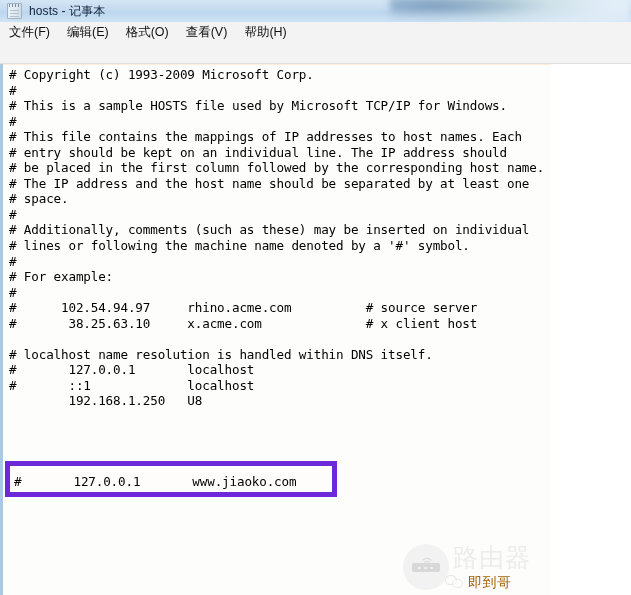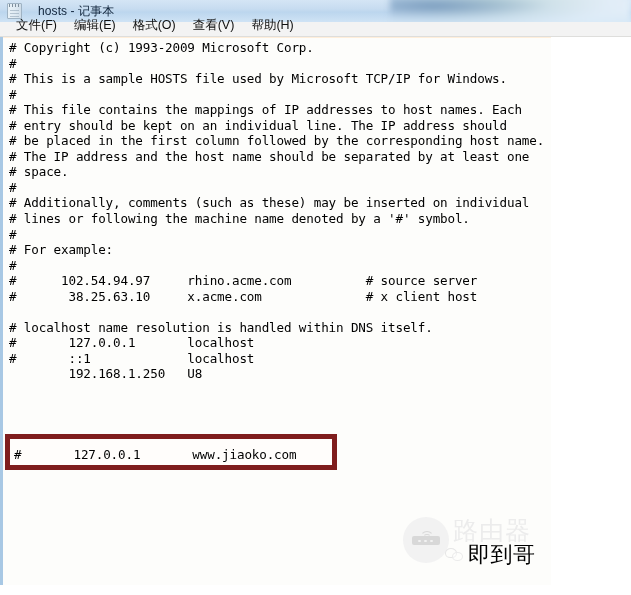--- a/index.html
+++ b/index.html
@@ -41,21 +41,21 @@
     filter: blur(3px);
     pointer-events: none;
   }
   .title-left {
     position: absolute;
     left: 7px;
     top: 0;
     height: 22px;
     display: flex;
     align-items: center;
-    gap: 16px;
+    gap: 7px;
     z-index: 3;
   }
   .np-icon {
     position: relative;
     width: 15px;
     height: 16px;
     background: linear-gradient(to right, #e9f2f8 0%, #dfeaf3 55%, #cfdde9 100%);
     border: 1px solid #9fb3c4;
     box-sizing: border-box;
     border-radius: 1px;
@@ -83,26 +83,26 @@
   .title-text {
     font-size: 12px;
     color: #10243b;
     white-space: nowrap;
     letter-spacing: 0.1px;
   }
 
   
   .menubar {
     position: relative;
-    height: 15px;
+    height: 42px;
     background: #f3f3f3;
     border-bottom: 1px solid #dededc;
     display: flex;
-    align-items: flex-end;
-    padding-left: 8px;
+    align-items: flex-start;
+    padding-left: 1px;
     box-sizing: border-box;
   }
   .menu-item {
     font-size: 12.5px;
     color: #101010;
     padding: 2px 9px 2px 8px;
     white-space: nowrap;
     cursor: default;
   }
 
@@ -136,21 +136,21 @@
     z-index: 1;
   }
 
   
   .redbox {
     position: absolute;
     left: 2px;
     top: 397px;
     width: 332px;
     height: 36px;
-    border: 5px solid #7f1d1d;
+    border: 5px solid #6d28d9;
     box-sizing: border-box;
     background: transparent;
     z-index: 2;
     pointer-events: none;
   }
   .redbox::before {
     content: "";
     position: absolute;
     left: 0; right: 0; top: 0; bottom: 0;
     background: #fffdfb;
@@ -270,23 +270,23 @@
     content: "";
     position: absolute;
     left: 7px; top: 5px;
     width: 11px; height: 9px;
     border-radius: 50%;
     border: 1.4px solid #ebebeb;
     box-sizing: border-box;
     background: rgba(255,255,255,0.4);
   }
   .wm-sub {
-    font-size: 22px;
+    font-size: 14px;
     line-height: 20px;
-    color: #000000;
+    color: #a16207;
     letter-spacing: 0.5px;
   }
 </style>
 </head>
 <body>
 
 <div id="app">
 
   <div class="titlebar">
     <div class="glassblur"></div>

